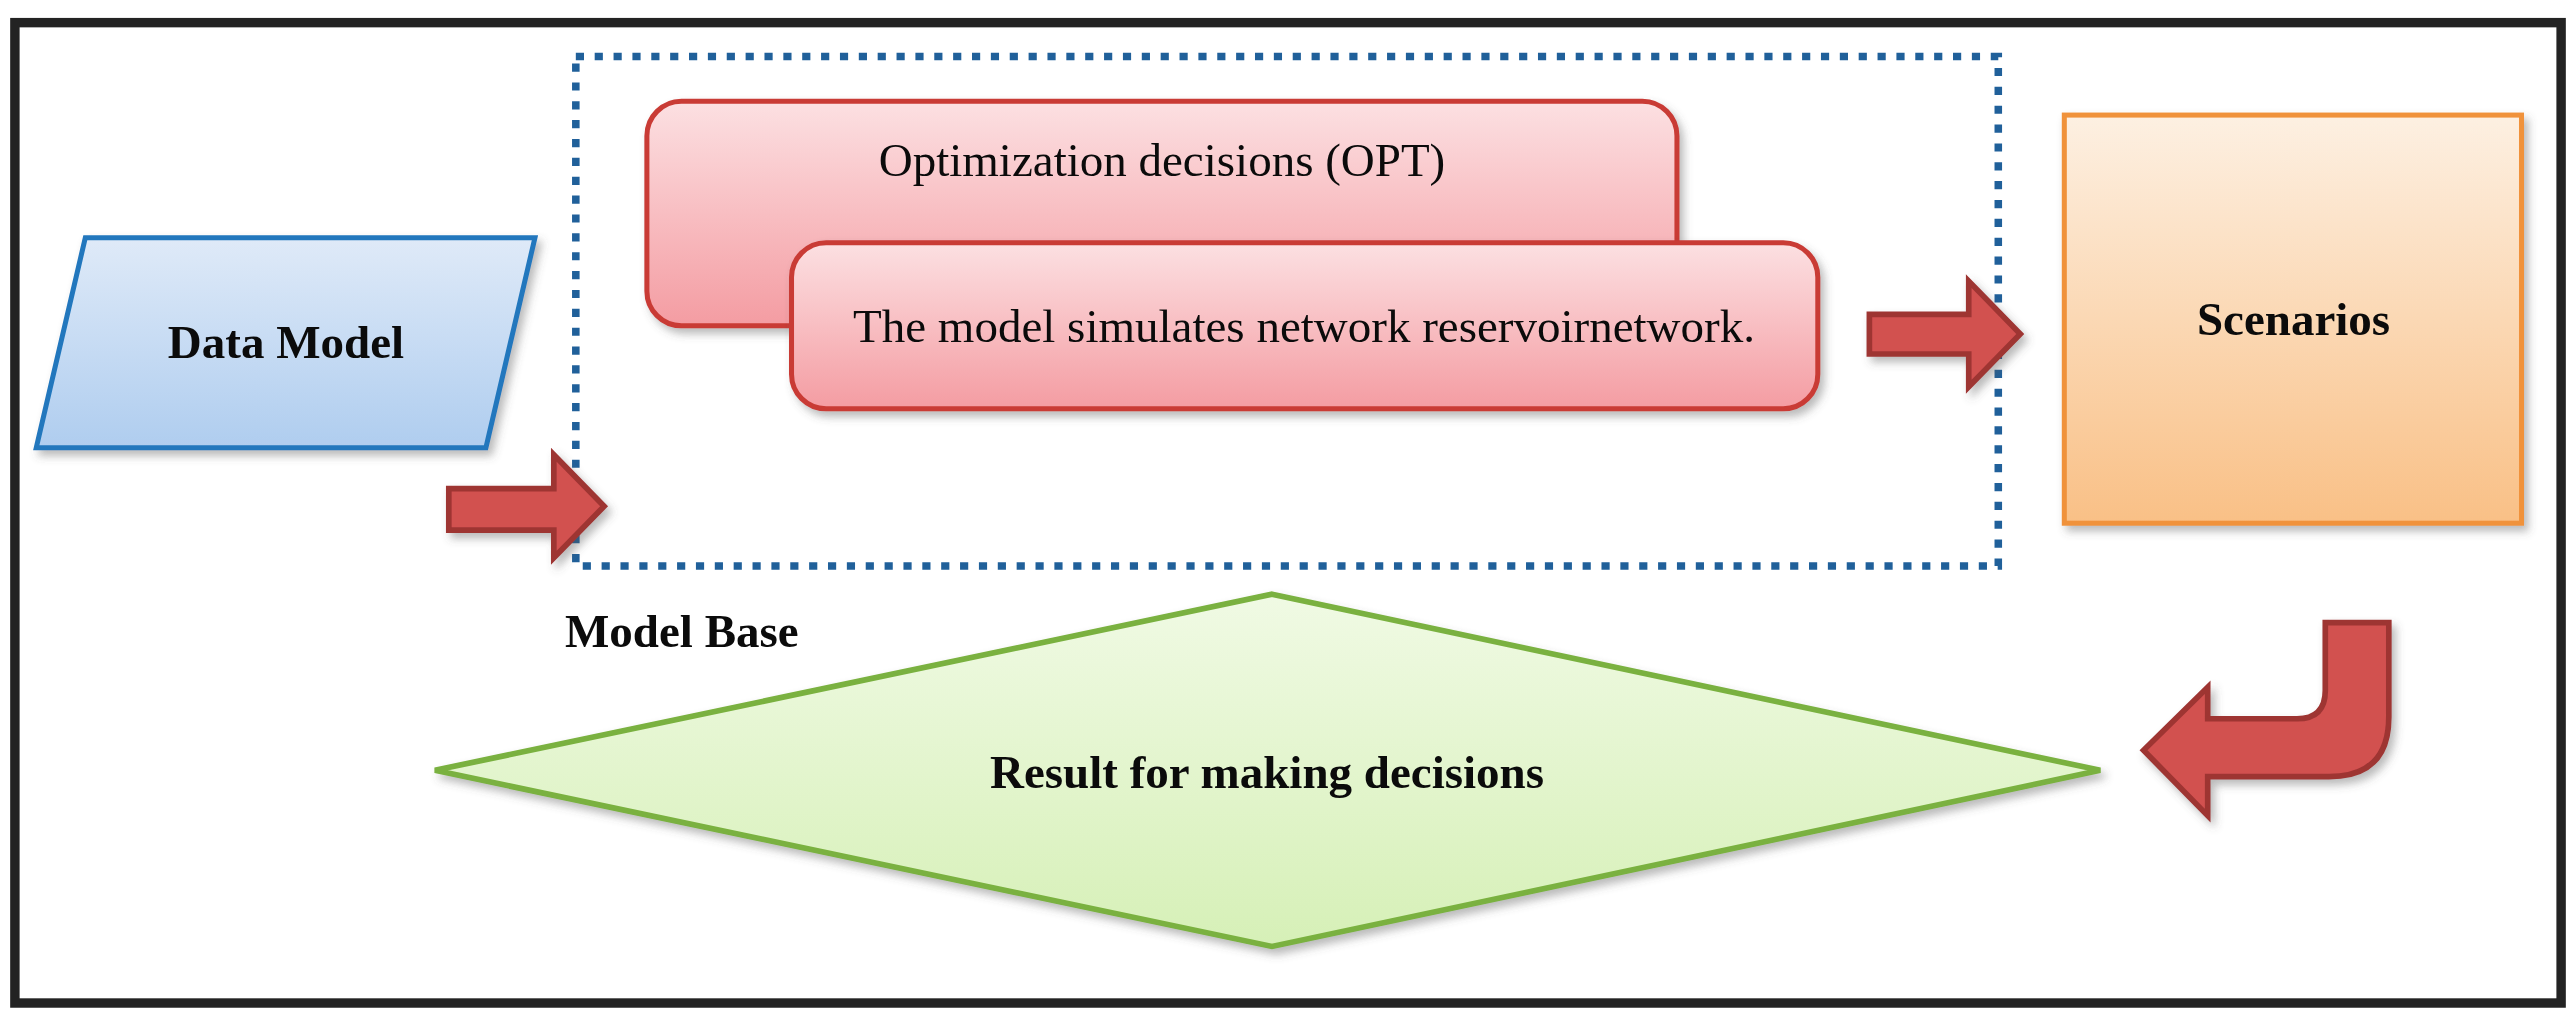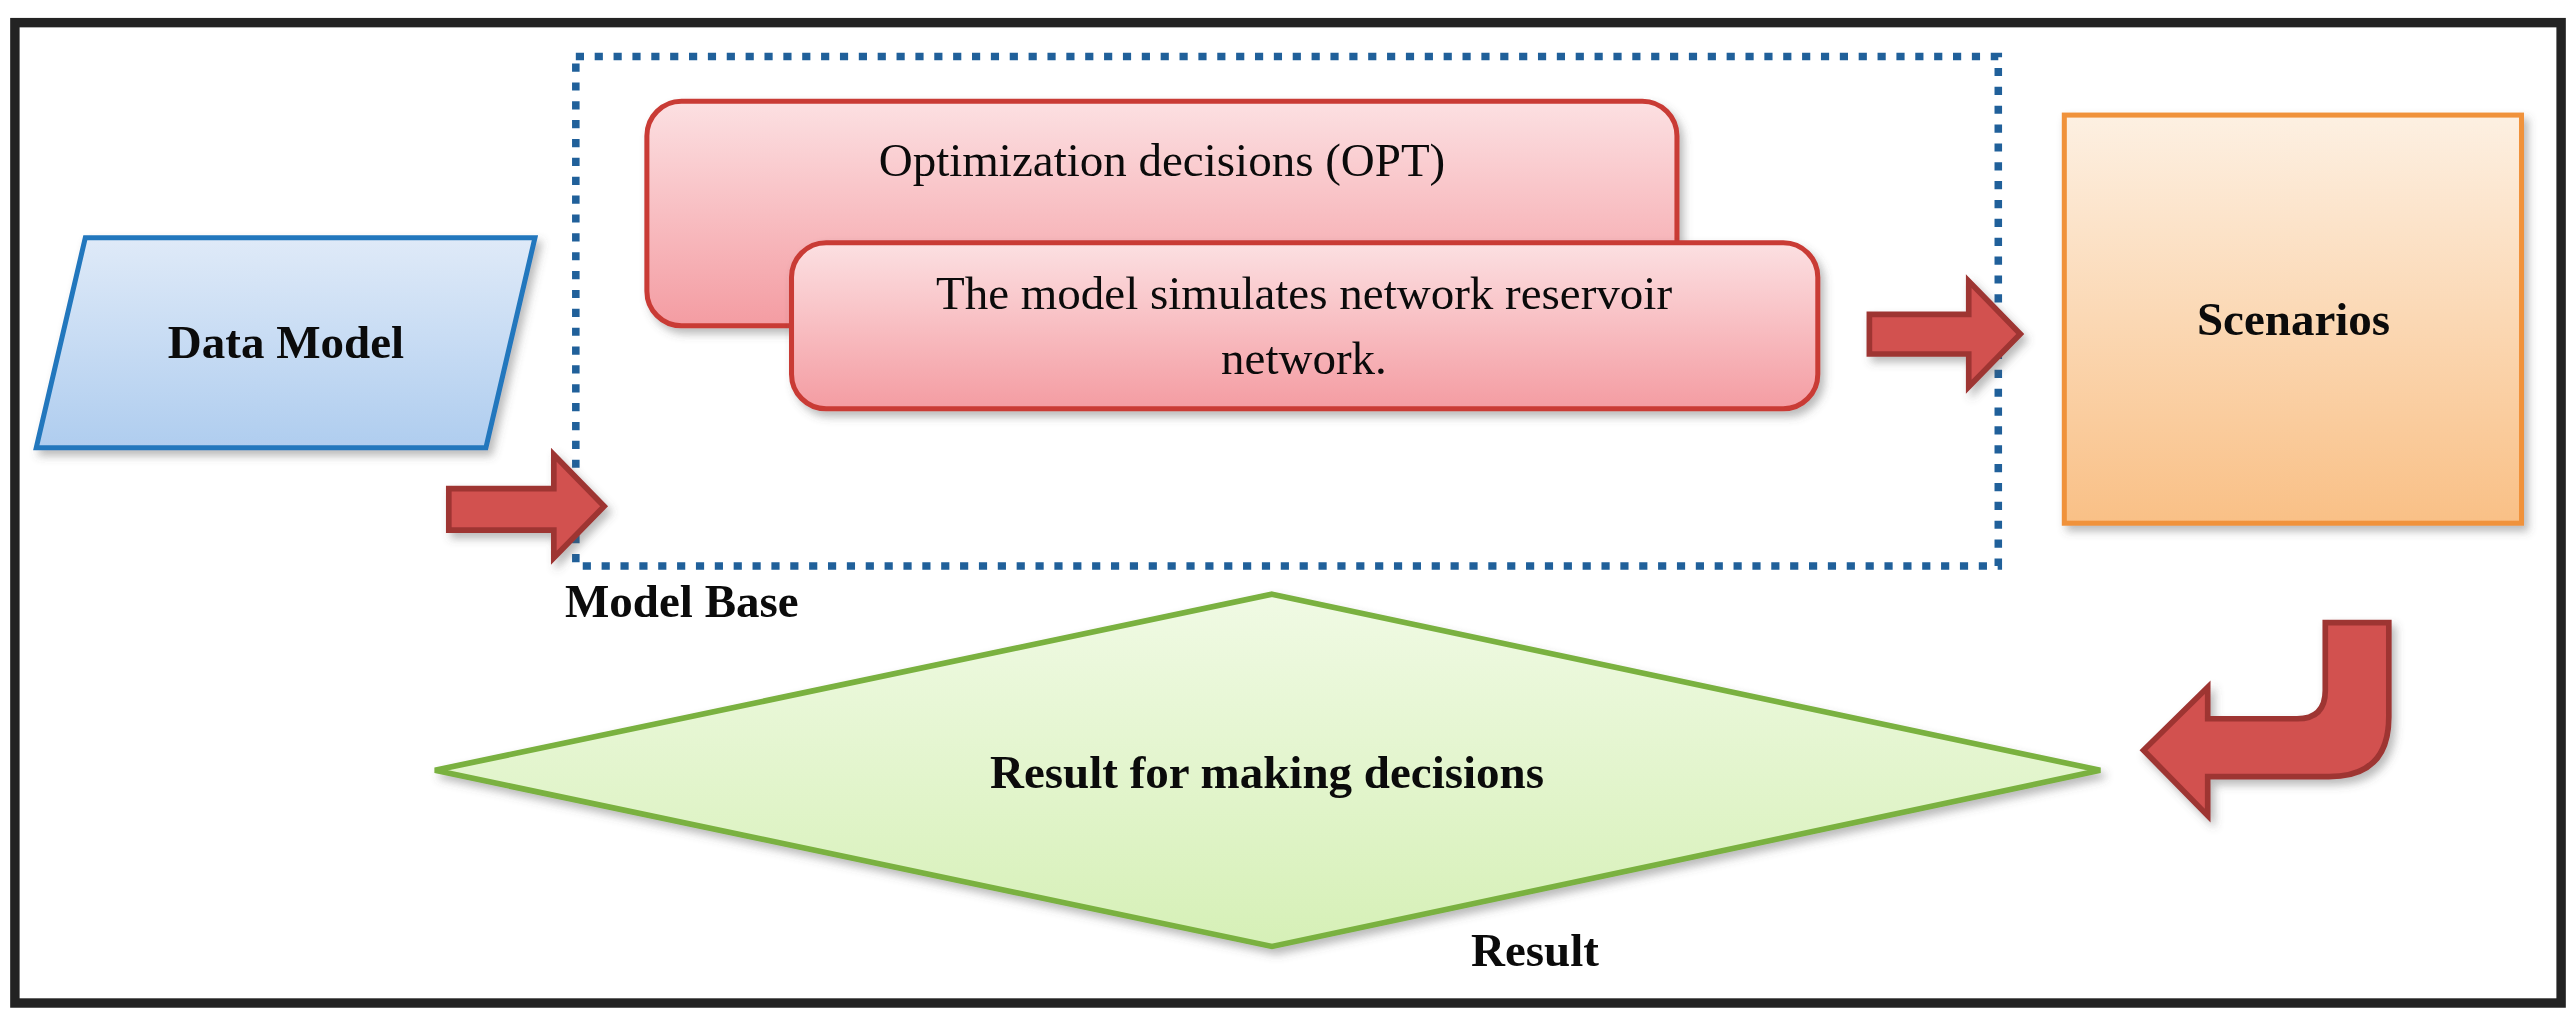--- a/index.html
+++ b/index.html
@@ -3,21 +3,21 @@
 <meta charset="utf-8">
 <style>
   html,body{margin:0;padding:0;background:#ffffff;}
   .stage{position:relative;width:2576px;height:1020px;background:#ffffff;overflow:hidden;
          font-family:"Liberation Serif","DejaVu Serif",serif;color:#0b0b0b;}
   .stage svg{position:absolute;left:0;top:0;}
   .lbl{position:absolute;display:flex;align-items:center;justify-content:center;
        text-align:center;white-space:nowrap;}
   .bold{font-weight:bold;}
   .fs{font-size:47px;line-height:1.2;}
-  .sim{flex-direction:column;white-space:normal;line-height:1.38;text-align:center;}
+  .sim{flex-direction:row;white-space:normal;line-height:1.38;text-align:center;}
 </style>
 </head>
 <body>
 
 <div class="stage">
 
   <svg width="2576" height="1020" viewBox="0 0 4095 1622">
     <defs>
       <linearGradient id="gradBlue" x1="0" y1="0" x2="0" y2="1">
         <stop offset="0" stop-color="#DFEAF8"></stop>
@@ -65,22 +65,21 @@
 
   <div class="lbl fs bold" style="left:66px;top:289px;width:440px;height:107px;">Data Model</div>
 
   <div class="lbl fs" style="left:647px;top:104px;width:1030px;height:113px;">Optimization decisions (OPT)</div>
 
   <div class="lbl fs sim" style="left:811px;top:243px;width:986px;height:166px;">
     <span>The model simulates network reservoir</span>
     <span>network.</span>
   </div>
 
-  <div class="lbl fs bold" style="left:565px;top:574px;height:55px;">Model Base</div>
+  <div class="lbl fs bold" style="left:565px;top:604px;height:55px;">Model Base</div>
 
   <div class="lbl fs bold" style="left:2065px;top:115px;width:457px;height:408px;">Scenarios</div>
 
   <div class="lbl fs bold" style="left:638px;top:723px;width:1258px;height:98px;">Result for making decisions</div>
 
-  <div class="lbl fs bold" style="left:1409px;top:922px;width:252px;height:57px;">Result</div>
 
 </div>
 
 
 </body></html>

